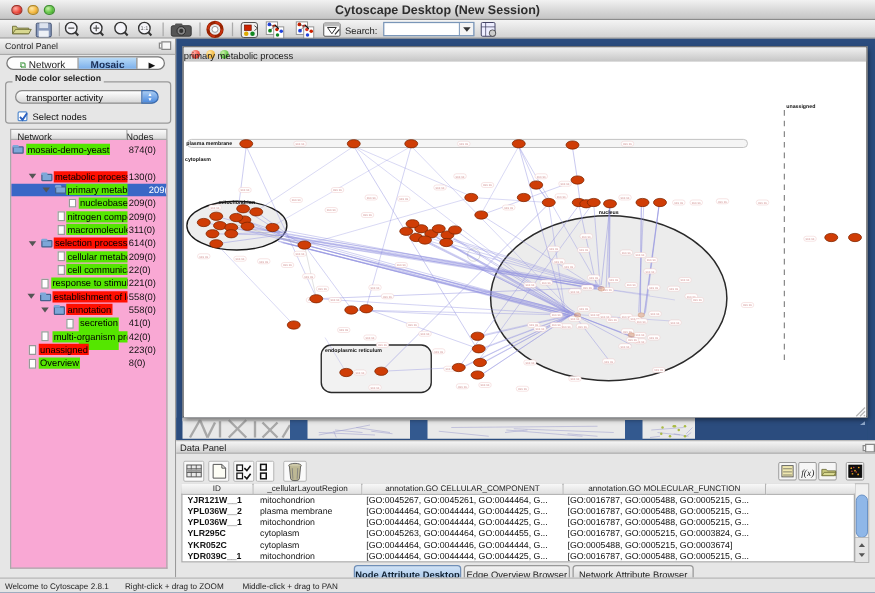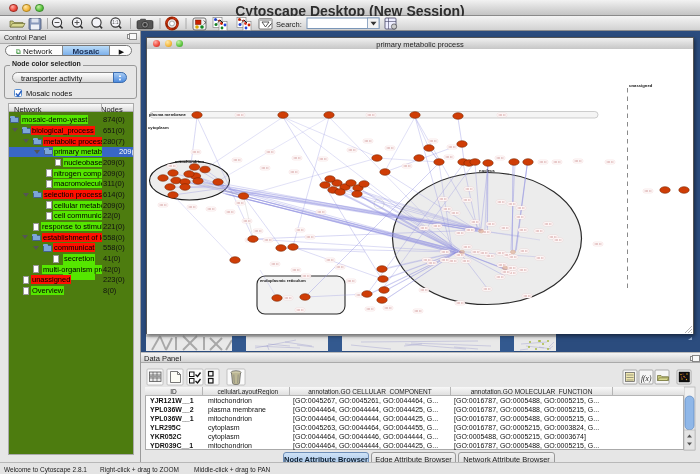--- a/index.html
+++ b/index.html
@@ -1,20 +1,20 @@
 <!DOCTYPE html>
 <html><head><meta charset="utf-8">
 <style>
 * { margin:0; padding:0; box-sizing:border-box; }
 body { font-family:"Liberation Sans", sans-serif; width:700px; height:474px; overflow:hidden; background:#e8e8e8; }
 #app { position:relative; width:700px; height:474px; }
 #titlebar { position:absolute; left:0; top:0; width:700px; height:16px;
   background:linear-gradient(#f2f2f2,#d8d8d8 55%,#c4c4c4); border-bottom:1px solid #8a8a8a; }
 .light { position:absolute; top:3.5px; width:8.5px; height:8.5px; border-radius:50%; }
-#title { position:absolute; width:700px; text-align:center; top:2.5px; font-size:14px; font-weight:bold; color:#2e2e2e; }
+#title { position:absolute; width:700px; text-align:center; top:2.5px; font-size:10px; font-weight:bold; color:#2e2e2e; }
 #toolbar { position:absolute; left:0; top:16px; width:700px; height:15px;
   background:linear-gradient(#f4f4f4,#d2d2d2); border-bottom:1px solid #8e8e8e; }
 #searchlbl { position:absolute; left:276px; top:19.5px; font-size:7.5px; color:#222; }
 #ctrl { position:absolute; left:0; top:31px; width:141px; height:431px; background:#e6e6e6; border-right:1px solid #9a9a9a; }
 #ctrlhdr { position:absolute; left:0; top:0; width:140px; height:13px;
   background:linear-gradient(#f5f5f5,#d2d2d2); border-bottom:1px solid #aaa; font-size:7px; color:#222; padding:2.5px 0 0 4px; }
 .floatic { position:absolute; width:5.5px; height:5px; border:1px solid #888; background:#f8f8f8; }
 .floatic::after { content:""; position:absolute; left:1.5px; top:-2.5px; width:5.5px; height:5px; border:1px solid #888; background:#f8f8f8; }
 #tabbar { position:absolute; left:5px; top:14px; width:127px; height:11px; border:1px solid #777; border-radius:5.5px; background:#fdfdfd; overflow:hidden; font-size:8px; }
 #tabnet { position:absolute; left:0; top:0; width:57px; height:11px; border-right:1px solid #888; padding-top:1px; text-align:center; color:#222; }
@@ -24,25 +24,25 @@
 #grpbox { position:absolute; left:4px; top:34px; width:133px; height:34px; border:1px solid #999; border-radius:3px; }
 #grplbl { position:absolute; left:10px; top:28.5px; background:#e6e6e6; font-size:7px; font-weight:bold; color:#222; padding:0 2px; }
 #combo { position:absolute; left:12px; top:41px; width:114px; height:11px; border:1px solid #8a8a8a; border-radius:5.5px;
   background:linear-gradient(#ffffff,#d8d8d8); font-size:7.5px; color:#111; padding:1.2px 0 0 8px; }
 #combobtn { position:absolute; left:100px; top:-1px; width:14px; height:11px; border-radius:0 5.5px 5.5px 0;
   background:linear-gradient(#a8ccf4,#4c8ade); border:1px solid #3a6cb0; color:#fff; font-size:4px; text-align:center; line-height:3.9px; padding-top:1.2px; }
 #chk { position:absolute; left:14px; top:58px; width:8px; height:8px; background:#fff; border:1px solid #5a8fd0; border-radius:1.5px; }
 #chklbl { position:absolute; left:26px; top:57.5px; font-size:7.5px; color:#111; }
 #treehdr { position:absolute; left:8px; top:72px; width:126px; height:9px; background:linear-gradient(#fafafa,#dcdcdc);
   border:1px solid #aaa; font-size:7.5px; color:#222; }
-#tree { position:absolute; left:8px; top:81px; width:126px; height:343px; background:#4d7c0f; border:1px solid #aaa; border-top:none; overflow:hidden; font-size:7.5px; }
+#tree { position:absolute; left:8px; top:81px; width:126px; height:343px; background:#f9a8d4; border:1px solid #aaa; border-top:none; overflow:hidden; font-size:7.5px; }
 #mdi { position:absolute; left:141px; top:31px; width:559px; height:321px; background:#2b4c7e; }
 #netwin { position:absolute; left:146px; top:37px; width:548px; height:297px; background:#fff; border:1px solid #555; box-shadow:1px 2px 4px rgba(0,0,0,0.5); }
 #nettitle { position:absolute; left:0; top:0; width:546px; height:11.5px; background:linear-gradient(#f0f0f0,#c6c6c6); border-bottom:1px solid #999; }
-#nettitle span { position:absolute; width:100%; text-align:center; top:1.5px; font-size:7.5px; color:#222; }
+#nettitle span { position:absolute; width:100%; text-align:left; top:1.5px; font-size:7.5px; color:#222; }
 .slight { position:absolute; top:2.2px; width:7px; height:7px; border-radius:50%; }
 #datapanel { position:absolute; left:141px; top:352px; width:559px; height:112px; background:#e6e6e6; }
 #dphdr { position:absolute; left:0; top:0; width:559px; height:11px; background:linear-gradient(#f5f5f5,#d2d2d2);
   border-bottom:1px solid #aaa; border-top:1px solid #bbb; font-size:7.5px; color:#222; padding:1px 0 0 3px; }
 #dtable { position:absolute; left:145px; top:387px; width:539px; height:63px; background:#fff; border:1px solid #aaa; }
 .dhcell { position:absolute; top:0; height:9px; background:linear-gradient(#f8f8f8,#e0e0e0); border-right:1px solid #b5b5b5; border-bottom:1px solid #b5b5b5;
   font-size:6.5px; color:#222; text-align:center; overflow:hidden; white-space:nowrap; }
 .drow { position:absolute; height:9px; font-size:7px; color:#111; white-space:nowrap; overflow:hidden; }
 .dtabs { position:absolute; top:452px; height:13px; font-size:7.5px; color:#222; border:1px solid #999; border-radius:3px 3px 0 0;
   background:linear-gradient(#f2f2f2,#dcdcdc); text-align:center; padding-top:2px; }
@@ -161,46 +161,39 @@
       <div id="tabarr">▶</div>
     </div>
     <div id="grpbox"></div>
     <div id="grplbl">Node color selection</div>
     <div id="combo">transporter activity<div id="combobtn">▲<br>▼</div></div>
     <div id="chk">
         <svg width="9" height="9" viewBox="0 0 9 9" style="position:absolute;left:-1px;top:-1.5px;display:block;">
           <path d="M2 4.5 l2 2.4 L7.6 1.6" fill="none" stroke="#2a60c0" stroke-width="1.5"></path>
         </svg>
       </div>
-    <div id="chklbl">Mosaic nodes</div>
+    <div id="chklbl">Select nodes</div>
     <div id="treehdr">
       <span style="position:absolute;left:5px;top:0.5px;">Network</span>
       <span style="position:absolute;left:92px;top:0.5px;">Nodes</span>
       <span style="position:absolute;left:92px;top:0;width:1px;height:9px;background:#b0b0b0;"></span>
     </div>
     <div id="tree" style="position:absolute;">
 <div style="position:absolute;left:0;top:2.6px;width:125px;height:10.68px;">
 <span style="position:absolute;left:1px;top:2.6px;width:9px;height:6.2px;background:#7da7d8;border:0.5px solid #44618c;border-radius:1px;"></span>
           <span style="position:absolute;left:1px;top:1.6px;width:4.5px;height:2px;background:#7da7d8;border-radius:1px 1px 0 0;"></span>
 <span style="position:absolute;left:12px;top:0.6px;max-width:81px;overflow:hidden;white-space:nowrap;background:#55e600;color:#000;padding:0 1px;height:9px;line-height:9.4px;">mosaic-demo-yeast</span>
 <span style="position:absolute;left:94px;top:0.6px;color:#111;line-height:9.4px;">874(0)</span>
 </div>
-<div style="position:absolute;left:0;top:13.3px;width:125px;height:10.68px;">
-<span style="position:absolute;left:3px;top:3.2px;width:0;height:0;border-left:3.2px solid transparent;border-right:3.2px solid transparent;border-top:4.2px solid #555;"></span>
-<span style="position:absolute;left:13px;top:2.6px;width:9px;height:6.2px;background:#7da7d8;border:0.5px solid #44618c;border-radius:1px;"></span>
-          <span style="position:absolute;left:13px;top:1.6px;width:4.5px;height:2px;background:#7da7d8;border-radius:1px 1px 0 0;"></span>
-<span style="position:absolute;left:22px;top:0.6px;max-width:71px;overflow:hidden;white-space:nowrap;background:#ff0f00;color:#000;padding:0 1px;height:9px;line-height:9.4px;">biological_process</span>
-<span style="position:absolute;left:94px;top:0.6px;color:#111;line-height:9.4px;">651(0)</span>
-</div>
 <div style="position:absolute;left:0;top:24.0px;width:125px;height:10.68px;">
 <span style="position:absolute;left:14px;top:3.2px;width:0;height:0;border-left:3.2px solid transparent;border-right:3.2px solid transparent;border-top:4.2px solid #555;"></span>
 <span style="position:absolute;left:24px;top:2.6px;width:9px;height:6.2px;background:#7da7d8;border:0.5px solid #44618c;border-radius:1px;"></span>
           <span style="position:absolute;left:24px;top:1.6px;width:4.5px;height:2px;background:#7da7d8;border-radius:1px 1px 0 0;"></span>
 <span style="position:absolute;left:34px;top:0.6px;max-width:59px;overflow:hidden;white-space:nowrap;background:#ff0f00;color:#000;padding:0 1px;height:9px;line-height:9.4px;">metabolic process</span>
-<span style="position:absolute;left:94px;top:0.6px;color:#111;line-height:9.4px;">280(7)</span>
+<span style="position:absolute;left:94px;top:0.6px;color:#111;line-height:9.4px;">130(0)</span>
 </div>
 <div style="position:absolute;left:0;top:34.6px;width:125px;height:10.68px;background:#3967c6;">
 <span style="position:absolute;left:25px;top:3.2px;width:0;height:0;border-left:3.2px solid transparent;border-right:3.2px solid transparent;border-top:4.2px solid #555;"></span>
 <span style="position:absolute;left:35px;top:2.6px;width:9px;height:6.2px;background:#7da7d8;border:0.5px solid #44618c;border-radius:1px;"></span>
           <span style="position:absolute;left:35px;top:1.6px;width:4.5px;height:2px;background:#7da7d8;border-radius:1px 1px 0 0;"></span>
 <span style="position:absolute;left:44px;top:0.6px;max-width:49px;overflow:hidden;white-space:nowrap;background:#55e600;color:#000;padding:0 1px;height:9px;line-height:9.4px;">primary metabo</span>
 <span style="position:absolute;left:110px;top:0.6px;color:#fff;line-height:9.4px;">209(...</span>
 </div>
 <div style="position:absolute;left:0;top:45.3px;width:125px;height:10.68px;">
 <span style="position:absolute;left:46px;top:1.4px;width:6.2px;height:7.8px;background:#fff;border:0.5px solid #999;"></span>
@@ -243,21 +236,21 @@
 <span style="position:absolute;left:13px;top:3.2px;width:0;height:0;border-left:3.2px solid transparent;border-right:3.2px solid transparent;border-top:4.2px solid #555;"></span>
 <span style="position:absolute;left:23px;top:2.6px;width:9px;height:6.2px;background:#7da7d8;border:0.5px solid #44618c;border-radius:1px;"></span>
           <span style="position:absolute;left:23px;top:1.6px;width:4.5px;height:2px;background:#7da7d8;border-radius:1px 1px 0 0;"></span>
 <span style="position:absolute;left:33px;top:0.6px;max-width:60px;overflow:hidden;white-space:nowrap;background:#ff0f00;color:#000;padding:0 1px;height:9px;line-height:9.4px;">establishment of lo</span>
 <span style="position:absolute;left:94px;top:0.6px;color:#111;line-height:9.4px;">558(0)</span>
 </div>
 <div style="position:absolute;left:0;top:130.8px;width:125px;height:10.68px;">
 <span style="position:absolute;left:24px;top:3.2px;width:0;height:0;border-left:3.2px solid transparent;border-right:3.2px solid transparent;border-top:4.2px solid #555;"></span>
 <span style="position:absolute;left:34px;top:2.6px;width:9px;height:6.2px;background:#7da7d8;border:0.5px solid #44618c;border-radius:1px;"></span>
           <span style="position:absolute;left:34px;top:1.6px;width:4.5px;height:2px;background:#7da7d8;border-radius:1px 1px 0 0;"></span>
-<span style="position:absolute;left:44px;top:0.6px;max-width:49px;overflow:hidden;white-space:nowrap;background:#ff0f00;color:#000;padding:0 1px;height:9px;line-height:9.4px;">communicat</span>
+<span style="position:absolute;left:44px;top:0.6px;max-width:49px;overflow:hidden;white-space:nowrap;background:#ff0f00;color:#000;padding:0 1px;height:9px;line-height:9.4px;">annotation</span>
 <span style="position:absolute;left:94px;top:0.6px;color:#111;line-height:9.4px;">558(0)</span>
 </div>
 <div style="position:absolute;left:0;top:141.4px;width:125px;height:10.68px;">
 <span style="position:absolute;left:44px;top:1.4px;width:6.2px;height:7.8px;background:#fff;border:0.5px solid #999;"></span>
 <span style="position:absolute;left:54px;top:0.6px;max-width:39px;overflow:hidden;white-space:nowrap;background:#55e600;color:#000;padding:0 1px;height:26px;line-height:9.4px;">secretion</span>
 <span style="position:absolute;left:94px;top:0.6px;color:#111;line-height:9.4px;text-align:right;">41(0)</span>
 </div>
 <div style="position:absolute;left:0;top:152.1px;width:125px;height:10.68px;">
 <span style="position:absolute;left:24px;top:1.4px;width:6.2px;height:7.8px;background:#fff;border:0.5px solid #999;"></span>
 <span style="position:absolute;left:33px;top:0.6px;max-width:60px;overflow:hidden;white-space:nowrap;background:#55e600;color:#000;padding:0 1px;height:9px;line-height:9.4px;">multi-organism pro</span>
@@ -1027,21 +1020,21 @@
 <div class="drow" style="left:454px; top:423.5px; width:158px;">[GO:0016787, GO:0005215, GO:0003824, G...</div>
 <div class="drow" style="left:150px; top:432.5px; width:52px; font-weight:bold;">YKR052C</div>
 <div class="drow" style="left:208px; top:432.5px; width:80px;">cytoplasm</div>
 <div class="drow" style="left:293px; top:432.5px; width:156px;">[GO:0044464, GO:0044446, GO:0044444, G...</div>
 <div class="drow" style="left:454px; top:432.5px; width:158px;">[GO:0005488, GO:0005215, GO:0003674]</div>
 <div class="drow" style="left:150px; top:441.5px; width:52px; font-weight:bold;">YDR039C__1</div>
 <div class="drow" style="left:208px; top:441.5px; width:80px;">mitochondrion</div>
 <div class="drow" style="left:293px; top:441.5px; width:156px;">[GO:0044464, GO:0044444, GO:0044425, G...</div>
 <div class="drow" style="left:454px; top:441.5px; width:158px;">[GO:0016787, GO:0005488, GO:0005215, G...</div>
 
-  <div class="dtabs" style="left:283px; width:86px; background:linear-gradient(#cfe2f6,#a8c8ec); border-color:#6f8fb8; font-weight:bold; color:#123;">Node Attribute Browser</div>
-  <div class="dtabs" style="left:371px; width:85px;">Edge Attribute Browser</div>
+  <div class="dtabs" style="left:283px; width:86px; background:linear-gradient(#cfe2f6,#a8c8ec); border-color:#6f8fb8; font-weight:bold; color:#123;">Node Attribute Desktop</div>
+  <div class="dtabs" style="left:371px; width:85px;">Edge Overview Browser</div>
   <div class="dtabs" style="left:458px; width:97px;">Network Attribute Browser</div>
 
   <div id="statusbar">
     <span style="position:absolute; left:4px; top:2.5px;">Welcome to Cytoscape 2.8.1</span>
     <span style="position:absolute; left:100px; top:2.5px;">Right-click + drag to ZOOM</span>
     <span style="position:absolute; left:194px; top:2.5px;">Middle-click + drag to PAN</span>
   </div>
 </div>
 </body></html>

